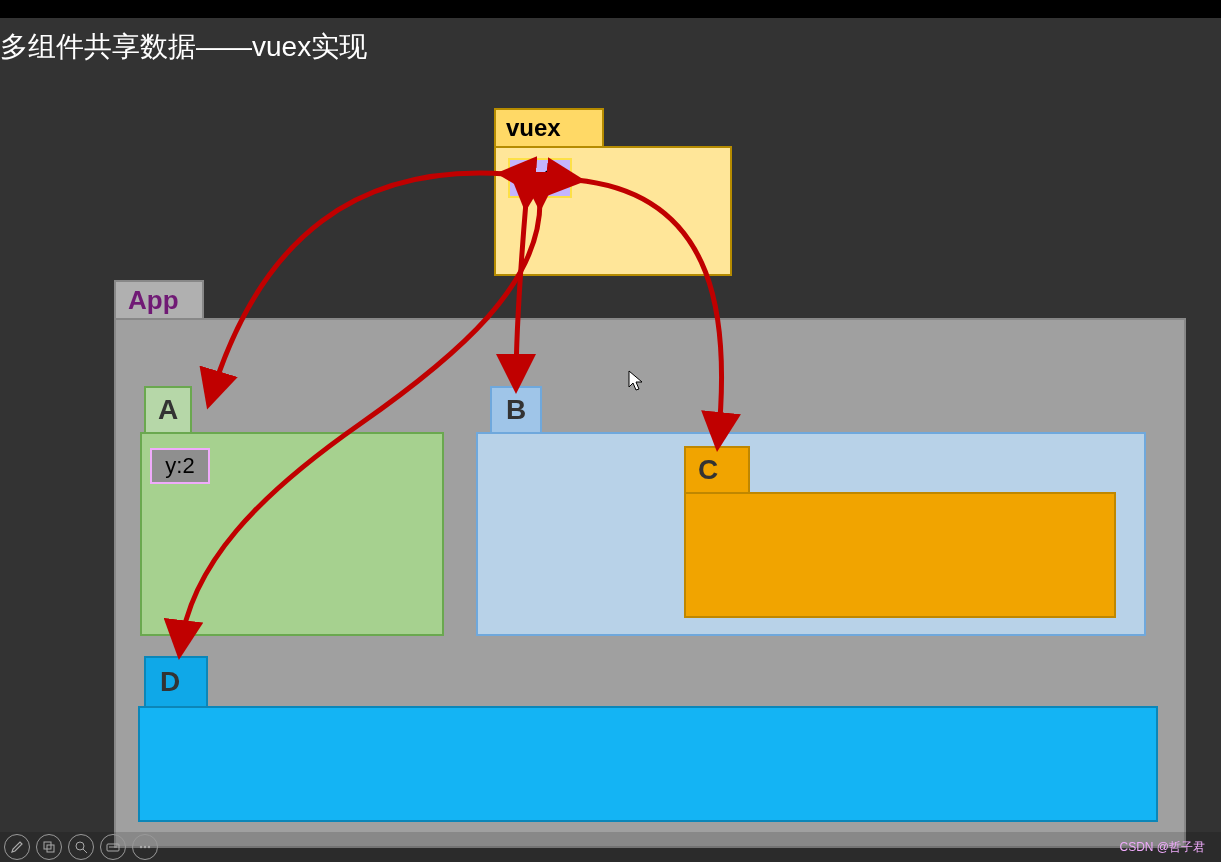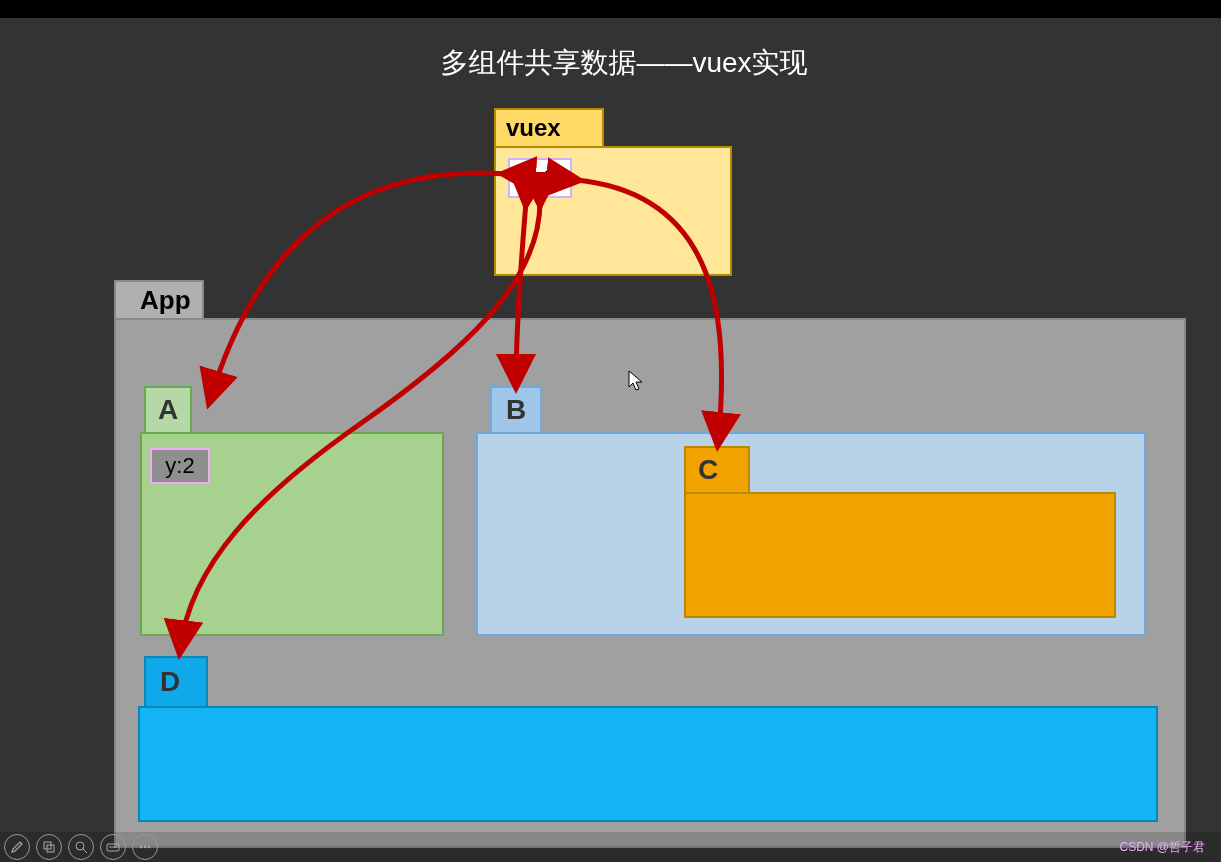--- a/index.html
+++ b/index.html
@@ -11,24 +11,23 @@
     position: relative;
     overflow: hidden;
   }
   .top-bar {
     height: 18px;
     background: #000;
   }
   .title {
     color: #fff;
     font-size: 28px;
-    text-align: center;
-    margin-top: 26px;
+    text-align: left;
+    margin-top: 10px;
     font-weight: 400;
-    padding-left: 27px;
   }
   .diagram {
     position: absolute;
     left: 0; top: 0;
     width: 1221px;
     height: 862px;
     margin-top: 24px;
   }
   
   .vuex-tab {
@@ -46,35 +45,35 @@
     position: absolute;
     left: 494px; top: 122px;
     width: 238px; height: 130px;
     background: #ffe699;
     border: 2px solid #b58b00;
   }
   .x-box {
     position: absolute;
     left: 508px; top: 134px;
     width: 64px; height: 40px;
-    background: #ffffff;
-    border: 2px solid #c4b5fd;
+    background: #c4b5fd;
+    border: 2px solid #fde047;
     display: flex; align-items: center; justify-content: center;
     font-size: 24px;
     color: #000;
   }
   
   .app-tab {
     position: absolute;
     left: 114px; top: 256px;
     width: 90px; height: 40px;
     background: #b0b0b0;
     border: 2px solid #888;
-    display: flex; align-items: center; padding-left: 24px;
-    font-size: 26px; font-weight: bold; color: #000000;
+    display: flex; align-items: center; padding-left: 12px;
+    font-size: 26px; font-weight: bold; color: #701a75;
   }
   .app-body {
     position: absolute;
     left: 114px; top: 294px;
     width: 1072px; height: 530px;
     background: #a0a0a0;
     border: 2px solid #888;
   }
   
   .a-tab {

